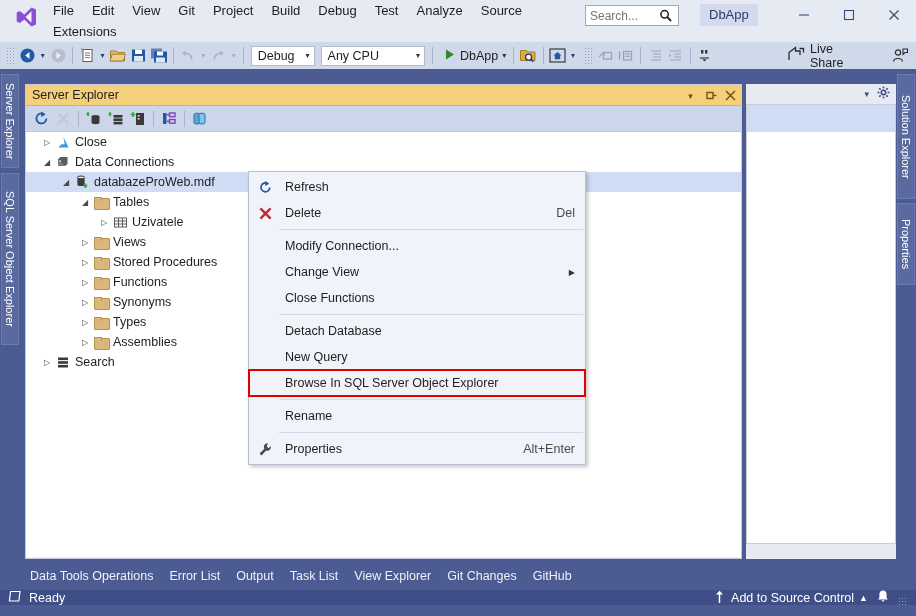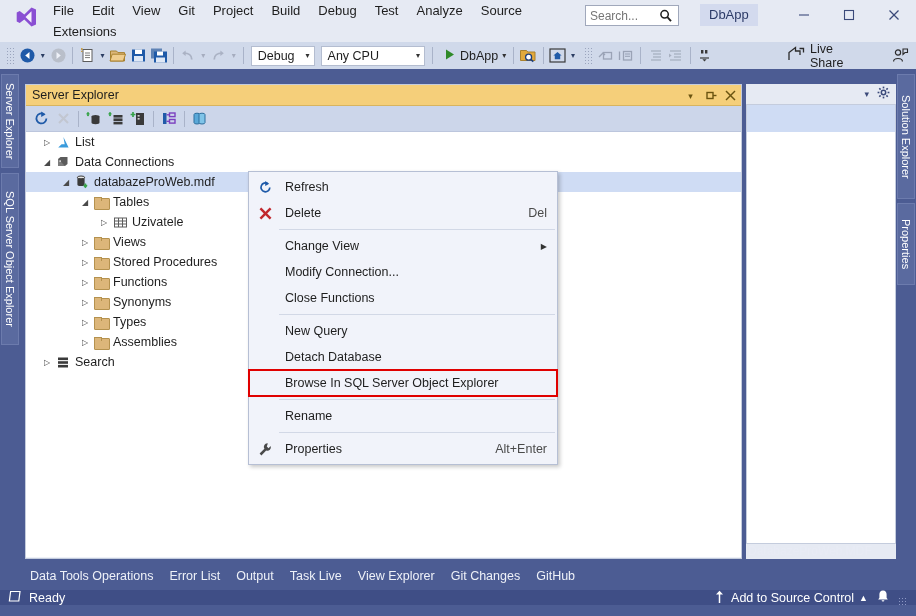--- a/index.html
+++ b/index.html
@@ -174,21 +174,21 @@
   }
   .sol-body { height: 440px; background: #ffffff; border: 1px solid #c4ccdd; }
   .sol-row-sel { height: 27px; background: #cfdcf4; }
   .sol-caption {
     height: 15px; line-height: 15px; font-size: 12px; color: #e8ebf5;
     padding-left: 2px; white-space: nowrap;
   }
 
   
   .ctxmenu {
-    position: absolute; left: 248px; top: 171px; width: 310px;
+    position: absolute; left: 248px; top: 171px; width: 338px;
     background: #f1f3fa; border: 1px solid #b6bfd4;
     box-shadow: 2px 2px 4px rgba(0,0,0,0.22);
     padding: 2px 0;
     text-align: right;
   }
   .ctxmenu .gutter {
     position: absolute; left: 0; top: 0; bottom: 0; width: 28px;
     background: #f1f3fa;
   }
   .ctxitem {
@@ -559,21 +559,21 @@
 
     <div class="se-tree">
 
       <div class="trow" style="padding-left:14px">
         <span class="tw-arrow">▷</span>
         <span class="tw-ico">
           <svg width="15" height="13" viewBox="0 0 15 13">
               <path d="M7.4 1 L12.6 11.6 H2.2 L5.6 8.2 h3.1 z" fill="#3a9bdc"></path>
             </svg>
         </span>
-        <span class="tw-label">List</span>
+        <span class="tw-label">Close</span>
       </div>
 
       <div class="trow" style="padding-left:14px">
         <span class="tw-arrow open">◢</span>
         <span class="tw-ico">
           <svg width="15" height="13" viewBox="0 0 15 13">
             <rect x="2" y="3" width="7" height="7" fill="#7c7c7c"></rect>
             <path d="M2 3 L4.5 1 h7 v7 l-2.5 2 z" fill="#5c5c5c"></path>
             <rect x="3.4" y="4.4" width="1.6" height="1.4" fill="#e8e8e8"></rect>
           </svg>
@@ -724,40 +724,40 @@
           <line x1="12.6" y1="2.4" x2="2.4" y2="12.6" stroke="#c1272d" stroke-width="2.4"></line>
         </svg>
       </span>
       <span>Delete</span>
       <span class="sc">Del</span>
     </div>
 
     <div class="ctxsep"></div>
 
     <div class="ctxitem">
+      <span>Modify Connection...</span>
+    </div>
+
+    <div class="ctxitem">
       <span>Change View</span>
       <span class="sub">▶</span>
     </div>
 
     <div class="ctxitem">
-      <span>Modify Connection...</span>
-    </div>
+      <span>Close Functions</span>
+    </div>
+
+    <div class="ctxsep"></div>
 
     <div class="ctxitem">
-      <span>Close Functions</span>
-    </div>
-
-    <div class="ctxsep"></div>
+      <span>Detach Database</span>
+    </div>
 
     <div class="ctxitem">
       <span>New Query</span>
-    </div>
-
-    <div class="ctxitem">
-      <span>Detach Database</span>
     </div>
 
     <div class="ctxitem highlighted">
       <span>Browse In SQL Server Object Explorer</span>
     </div>
 
     <div class="ctxsep"></div>
 
     <div class="ctxitem">
       <span>Rename</span>
@@ -773,21 +773,21 @@
       </span>
       <span>Properties</span>
       <span class="sc">Alt+Enter</span>
     </div>
   </div>
 
   <div class="btabs">
     <div class="btab">Data Tools Operations</div>
     <div class="btab">Error List</div>
     <div class="btab">Output</div>
-    <div class="btab">Task Live</div>
+    <div class="btab">Task List</div>
     <div class="btab">View Explorer</div>
     <div class="btab">Git Changes</div>
     <div class="btab">GitHub</div>
   </div>
 
   <div class="statusbar">
     <div class="sb-left">
       <span>
         <svg width="14" height="13" viewBox="0 0 14 13">
           <path d="M2.6 1.5 h9.4 l-1.2 9.5 h-9.4 z" fill="none" stroke="#ffffff" stroke-width="1.2"></path>

